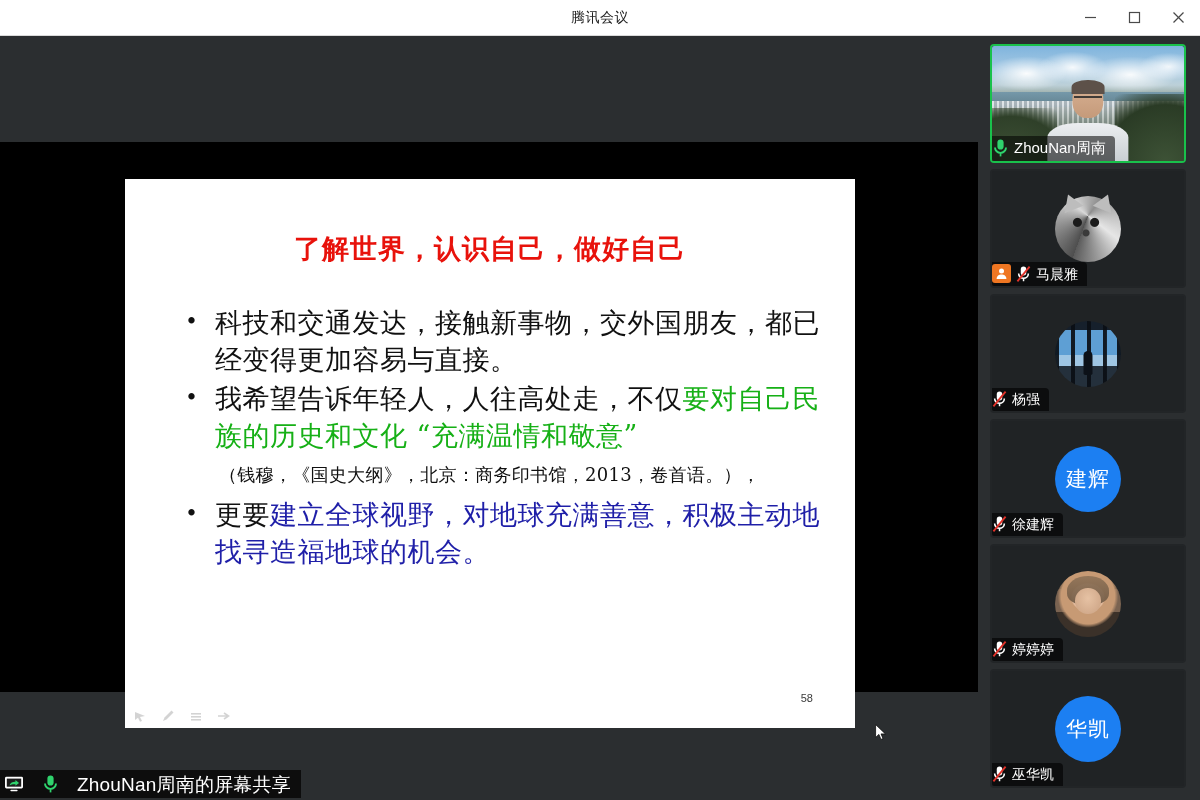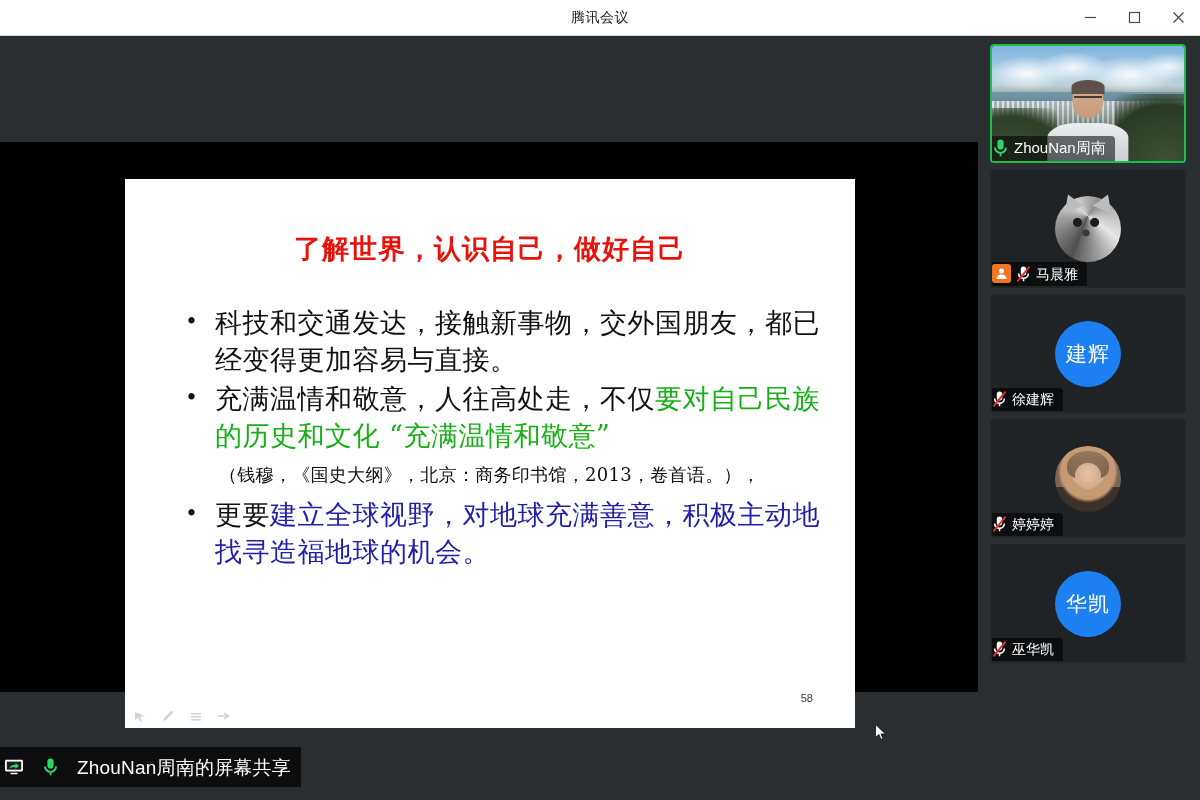--- a/index.html
+++ b/index.html
@@ -119,22 +119,22 @@
   }
 
   
   #cursor {
     position: absolute; left: 875px; top: 688px;
     width: 12px; height: 17px;
   }
 
   
   #share-banner {
-    position: absolute; left: 0; bottom: 13px;
-    height: 40px;
+    position: absolute; left: 0; bottom: 2px;
+    height: 28px;
     background: #0d0d0d;
     display: flex; align-items: center;
     padding: 0 10px 0 4px;
     gap: 18px;
   }
   #share-banner .label {
     color: #ffffff; font-size: 19px; line-height: 1;
     letter-spacing: .2px;
   }
   .share-ico { width: 20px; height: 18px; display:block; }
@@ -339,21 +339,21 @@
 
   <div id="stage">
     <div id="share-canvas"></div>
 
     <div id="slide">
       <div class="slide-title">了解世界，认识自己，做好自己</div>
 
       <div class="slide-body">
         <div class="bullet">科技和交通发达，接触新事物，交外国朋友，都已经变得更加容易与直接。</div>
 
-        <div class="bullet green-tail"><span>充满温情和敬意，人往高处走，不仅</span><span class="g">要对自己民族的历史和文化 “充满温情和敬意”</span></div>
+        <div class="bullet green-tail"><span>我希望告诉年轻人，人往高处走，不仅</span><span class="g">要对自己民族的历史和文化 “充满温情和敬意”</span></div>
 
         <div class="citation">（钱穆，《国史大纲》，北京：商务印书馆，2013，卷首语。），</div>
 
         <div class="bullet blue-line"><span class="k">更要</span><span>建立全球视野，对地球充满善意，积极主动地找寻造福地球的机会。</span></div>
       </div>
 
       <div class="slide-number">58</div>
     </div>
 
     <div id="ppt-toolbar">
@@ -453,66 +453,84 @@
             <rect x="5.4" y="1.4" width="6.2" height="10.2" rx="3.1" fill="#ffffff"></rect>
             <path d="M3 9.4 A5.5 5.5 0 0 0 14 9.4" fill="none" stroke="#ffffff" stroke-width="1.8"></path>
             <rect x="7.7" y="14.4" width="1.7" height="3.8" fill="#ffffff"></rect>
             <line x1="1.6" y1="18.4" x2="15.4" y2="1.6" stroke="#e2322a" stroke-width="2.1"></line>
           </svg>
         </span>
         <span class="tile-name">马晨雅</span>
       </div>
     </div>
 
-
     <div class="tile">
       <div class="tile-media">
-        <div class="avatar-circle av-blue">建辉</div>
+        <div class="av-window">
+            <span class="silhouette"></span>
+          </div>
       </div>
       <div class="tile-footer">
         <span>
           <svg class="mic" viewBox="0 0 17 20">
             <rect x="5.4" y="1.4" width="6.2" height="10.2" rx="3.1" fill="#ffffff"></rect>
             <path d="M3 9.4 A5.5 5.5 0 0 0 14 9.4" fill="none" stroke="#ffffff" stroke-width="1.8"></path>
             <rect x="7.7" y="14.4" width="1.7" height="3.8" fill="#ffffff"></rect>
             <line x1="1.6" y1="18.4" x2="15.4" y2="1.6" stroke="#e2322a" stroke-width="2.1"></line>
           </svg>
         </span>
-        <span class="tile-name">徐建辉</span>
+        <span class="tile-name">杨强</span>
       </div>
     </div>
 
     <div class="tile">
       <div class="tile-media">
-        <div class="av-photo"></div>
+        <div class="avatar-circle av-blue">建辉</div>
       </div>
       <div class="tile-footer">
         <span>
           <svg class="mic" viewBox="0 0 17 20">
             <rect x="5.4" y="1.4" width="6.2" height="10.2" rx="3.1" fill="#ffffff"></rect>
             <path d="M3 9.4 A5.5 5.5 0 0 0 14 9.4" fill="none" stroke="#ffffff" stroke-width="1.8"></path>
             <rect x="7.7" y="14.4" width="1.7" height="3.8" fill="#ffffff"></rect>
             <line x1="1.6" y1="18.4" x2="15.4" y2="1.6" stroke="#e2322a" stroke-width="2.1"></line>
           </svg>
         </span>
-        <span class="tile-name">婷婷婷</span>
+        <span class="tile-name">徐建辉</span>
       </div>
     </div>
 
     <div class="tile">
       <div class="tile-media">
-        <div class="avatar-circle av-blue">华凯</div>
+        <div class="av-photo"></div>
       </div>
       <div class="tile-footer">
         <span>
           <svg class="mic" viewBox="0 0 17 20">
             <rect x="5.4" y="1.4" width="6.2" height="10.2" rx="3.1" fill="#ffffff"></rect>
             <path d="M3 9.4 A5.5 5.5 0 0 0 14 9.4" fill="none" stroke="#ffffff" stroke-width="1.8"></path>
             <rect x="7.7" y="14.4" width="1.7" height="3.8" fill="#ffffff"></rect>
             <line x1="1.6" y1="18.4" x2="15.4" y2="1.6" stroke="#e2322a" stroke-width="2.1"></line>
           </svg>
         </span>
+        <span class="tile-name">婷婷婷</span>
+      </div>
+    </div>
+
+    <div class="tile">
+      <div class="tile-media">
+        <div class="avatar-circle av-blue">华凯</div>
+      </div>
+      <div class="tile-footer">
+        <span>
+          <svg class="mic" viewBox="0 0 17 20">
+            <rect x="5.4" y="1.4" width="6.2" height="10.2" rx="3.1" fill="#ffffff"></rect>
+            <path d="M3 9.4 A5.5 5.5 0 0 0 14 9.4" fill="none" stroke="#ffffff" stroke-width="1.8"></path>
+            <rect x="7.7" y="14.4" width="1.7" height="3.8" fill="#ffffff"></rect>
+            <line x1="1.6" y1="18.4" x2="15.4" y2="1.6" stroke="#e2322a" stroke-width="2.1"></line>
+          </svg>
+        </span>
         <span class="tile-name">巫华凯</span>
       </div>
     </div>
 
   </div>
 </div>
 
 </body></html>

